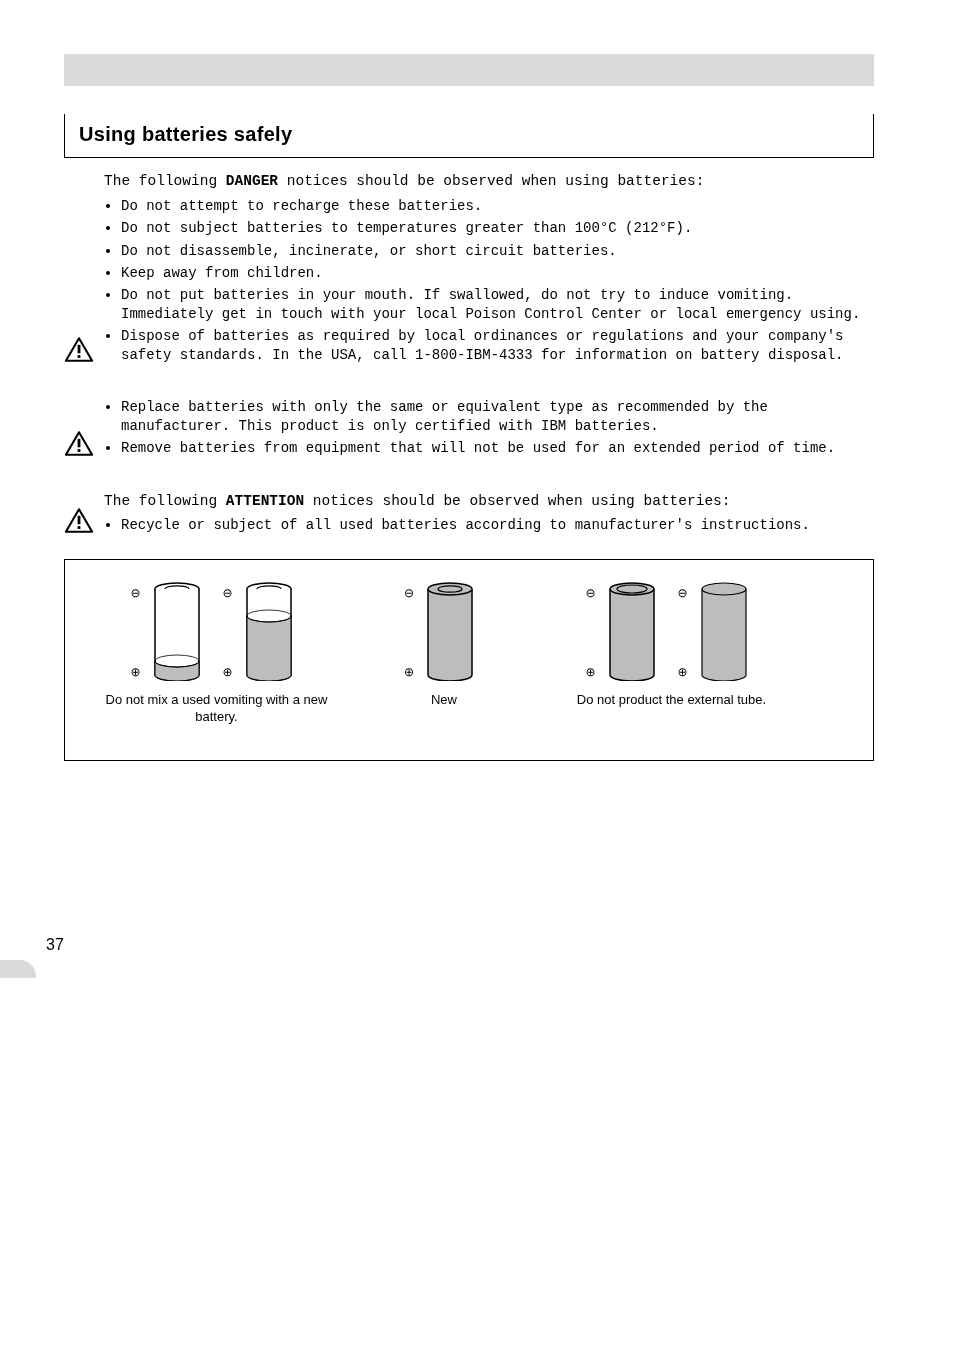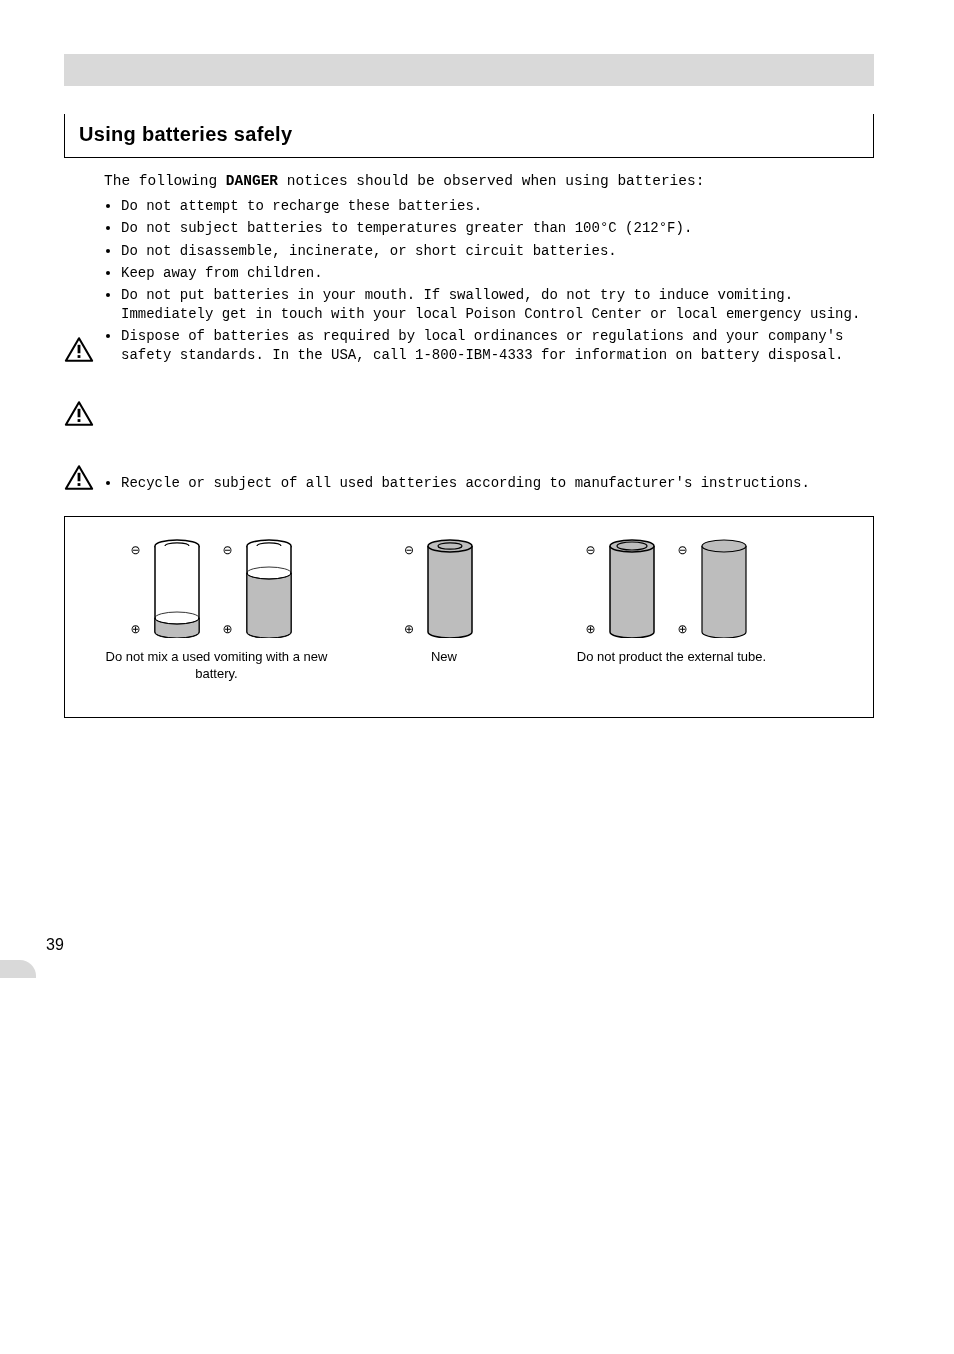--- a/index.html
+++ b/index.html
@@ -70,36 +70,41 @@
     <div class="warn-col">
       <span class="warn-icon">
         <svg viewBox="0 0 32 28">
             <path d="M16 2 L30 26 L2 26 Z" fill="none" stroke="#000" stroke-width="2.2" stroke-linejoin="round"></path>
             <rect x="14.5" y="9" width="3" height="9" fill="#000"></rect>
             <rect x="14.5" y="20" width="3" height="3" fill="#000"></rect>
           </svg>
       </span>
     </div>
     <div class="text-col">
+      <ul class="bullets">
+        <li>Replace batteries with only the same or equivalent type as recommended by the manufacturer. This product is only certified with IBM batteries.</li>
+        <li>Remove batteries from equipment that will not be used for an extended period of time.</li>
+      </ul>
     </div>
   </div>
 
   <div class="gap"></div>
 
   <div class="section">
     <div class="warn-col">
       <span class="warn-icon">
         <svg viewBox="0 0 32 28">
             <path d="M16 2 L30 26 L2 26 Z" fill="none" stroke="#000" stroke-width="2.2" stroke-linejoin="round"></path>
             <rect x="14.5" y="9" width="3" height="9" fill="#000"></rect>
             <rect x="14.5" y="20" width="3" height="3" fill="#000"></rect>
           </svg>
       </span>
     </div>
     <div class="text-col">
+      <p class="lead"><span>The following </span><span class="b">ATTENTION</span><span> notices should be observed when using batteries:</span></p>
       <ul class="bullets">
         <li>Recycle or subject of all used batteries according to manufacturer's instructions.</li>
       </ul>
     </div>
   </div>
 
   <div class="figure-box">
     <div class="batt-row">
 
       <div class="batt-group" style="width:255px;">
@@ -164,14 +169,14 @@
               <ellipse cx="30" cy="8" rx="22" ry="6" fill="#bdbdbd" stroke="#000" stroke-width="1.2"></ellipse>
             </svg>
           </div>
         </div>
         <div class="cap">Do not product the external tube.</div>
       </div>
     </div>
   </div>
 
   <div class="tab"></div>
-  <div class="page-foot">39</div>
+  <div class="page-foot">37</div>
 </div>
 
 </body></html>

